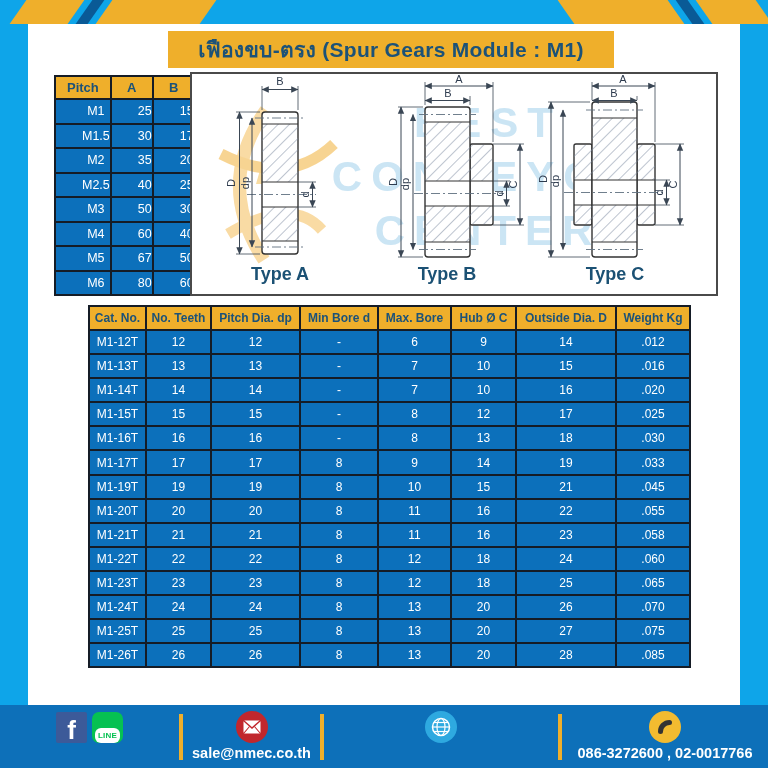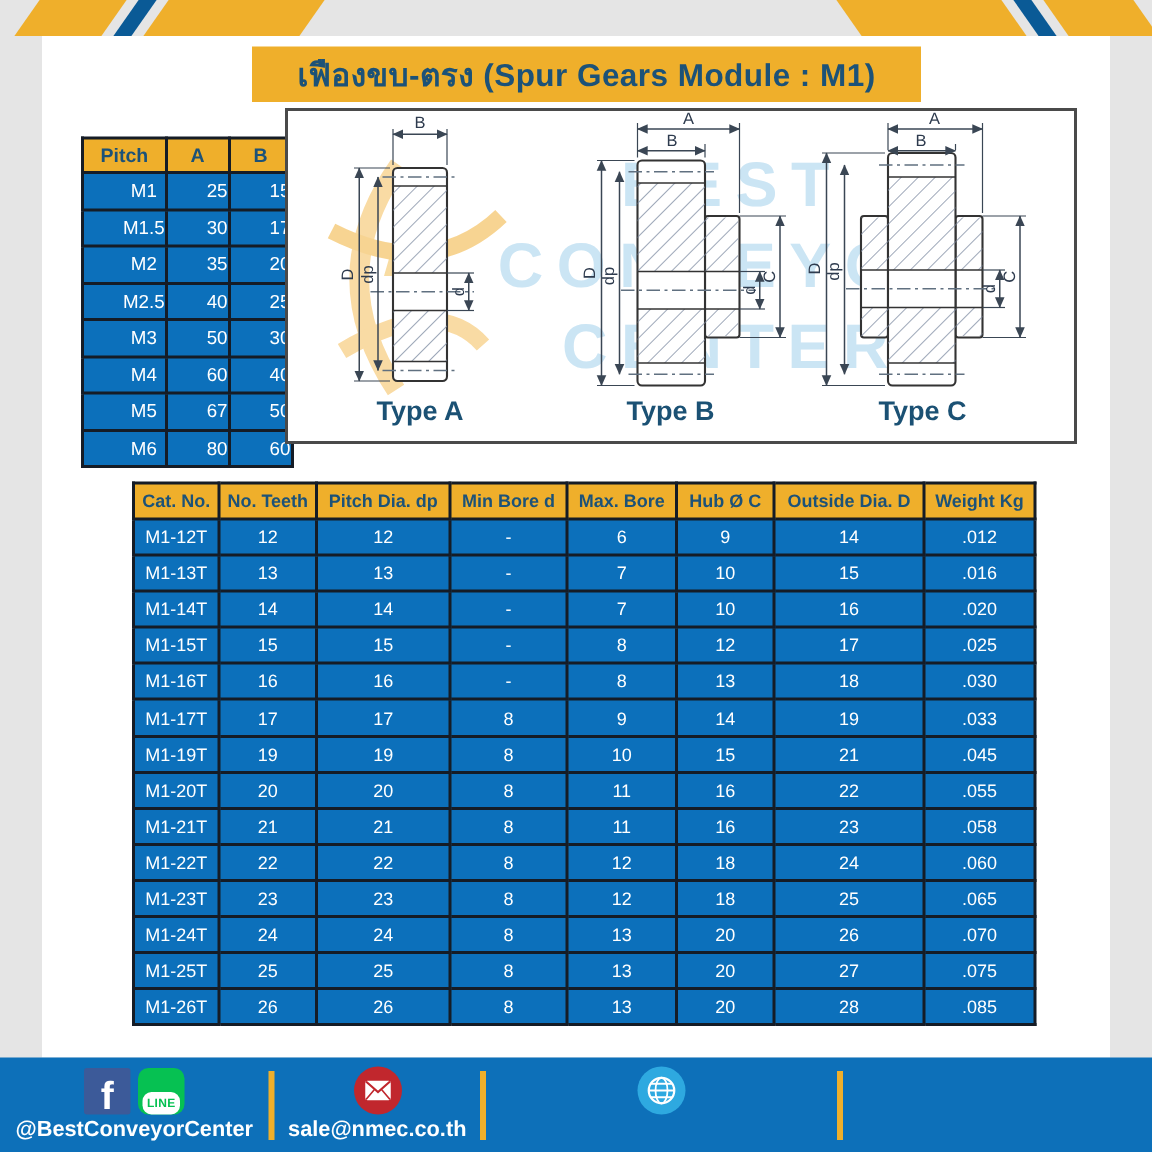--- a/index.html
+++ b/index.html
@@ -1,33 +1,33 @@
 <!DOCTYPE html>
 <html><head>
 <meta charset="utf-8">
 <style>
   html,body{margin:0;padding:0;background:#0d70b9;}
   body{width:768px;height:768px;overflow:hidden;font-family:"Liberation Sans",sans-serif;}
-  .page{position:relative;width:768px;height:768px;background:#e5e5e5;}
+  .page{position:relative;width:768px;height:768px;background:#0ea5e9;}
 
   
   .top-band{position:absolute;top:0;left:0;width:768px;height:24px;overflow:hidden;}
   .stripe{position:absolute;top:0;height:24px;background:#efaf2b;}
   .stripe.navy{background:#0a5a96;}
   .skL{transform:skewX(-35deg);}
   .skR{transform:skewX(35deg);}
 
   
   .content{position:absolute;left:28px;top:24px;width:712px;height:681px;background:#ffffff;}
 
   .title-box{position:absolute;left:140px;top:7px;width:446px;height:37px;background:#efaf2b;
     color:#1c5278;font-size:21px;font-weight:bold;display:flex;align-items:center;justify-content:center;letter-spacing:.3px;}
 
   
-  table{border-collapse:collapse;margin-top:16px;}
+  table{border-collapse:collapse;}
   .pitch-table{position:absolute;left:26px;top:51px;}
   .pitch-table th,.pitch-table td{border:2px solid #151c26;text-align:center;padding:0;}
   .pitch-table th{background:#efaf2b;color:#1c5278;font-size:13px;font-weight:bold;height:21px;}
   .pitch-table td{background:#0c70bb;color:#ffffff;font-size:12.5px;height:22.5px;padding-left:26px;}
   .pitch-table th:nth-child(1){width:48px;}
   .pitch-table th:nth-child(2){width:39px;}
   .pitch-table th:nth-child(3){width:38px;}
 
   
   .drawing-panel{position:absolute;left:162px;top:48px;width:528px;height:224px;background:#fff;
@@ -434,21 +434,20 @@
   </div>
 
   <div class="footer">
     <div class="f-group g1">
       <div class="f-icons">
         <div class="fb-icon">f</div>
         <div class="line-icon">
           <span class="line-bubble">LINE</span>
         </div>
       </div>
-      <div class="f-text">@BestConveyorCenter</div>
     </div>
     <div class="f-div"></div>
 
     <div class="f-group g2">
       <div class="f-icons">
         <div class="circle-icon mail-bg">
           <svg width="18" height="14" viewBox="0 0 18 14">
             <rect x="0.5" y="0.5" width="17" height="13" rx="1.5" fill="#fff"></rect>
             <path d="M1 1 L9 8 L17 1" fill="none" stroke="#c1272d" stroke-width="1.4"></path>
             <path d="M1 13 L6.5 6.5 M17 13 L11.5 6.5" fill="none" stroke="#c1272d" stroke-width="1.1"></path>
@@ -467,15 +466,25 @@
             <ellipse cx="10" cy="10" rx="4" ry="8.5" fill="none" stroke="#fff" stroke-width="1.2"></ellipse>
             <line x1="1.5" y1="10" x2="18.5" y2="10" stroke="#fff" stroke-width="1.2"></line>
             <line x1="3" y1="5.5" x2="17" y2="5.5" stroke="#fff" stroke-width="1.2"></line>
             <line x1="3" y1="14.5" x2="17" y2="14.5" stroke="#fff" stroke-width="1.2"></line>
           </svg>
         </div>
       </div>
     </div>
     <div class="f-div"></div>
 
+    <div class="f-group g4">
+      <div class="f-icons">
+        <div class="circle-icon phone-bg">
+          <svg width="20" height="20" viewBox="0 0 20 20">
+            <path d="M5.5 14.5 A9 9 0 0 1 14.5 5.5" fill="none" stroke="#333" stroke-width="5" stroke-linecap="round"></path>
+          </svg>
+        </div>
+      </div>
+      <div class="f-text">086-3272600 , 02-0017766</div>
+    </div>
   </div>
 
 </div>
 
 </body></html>

